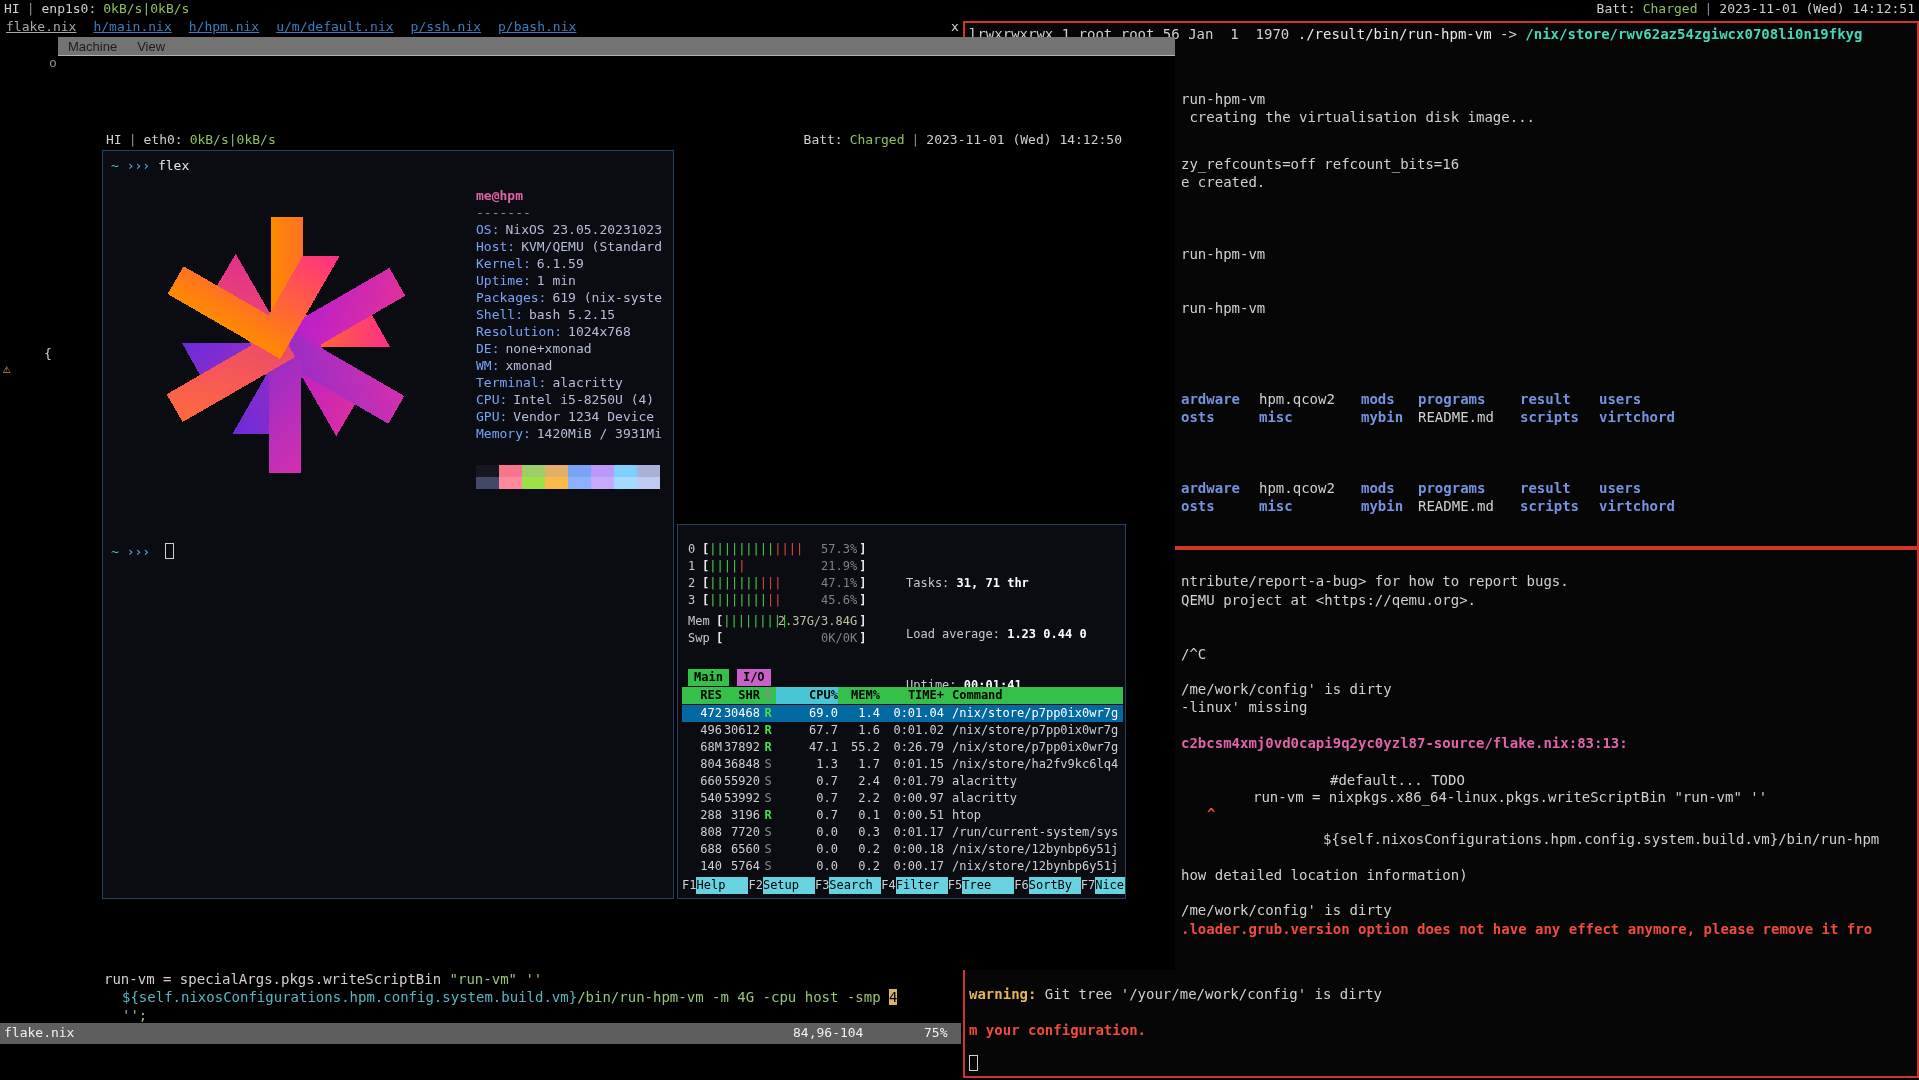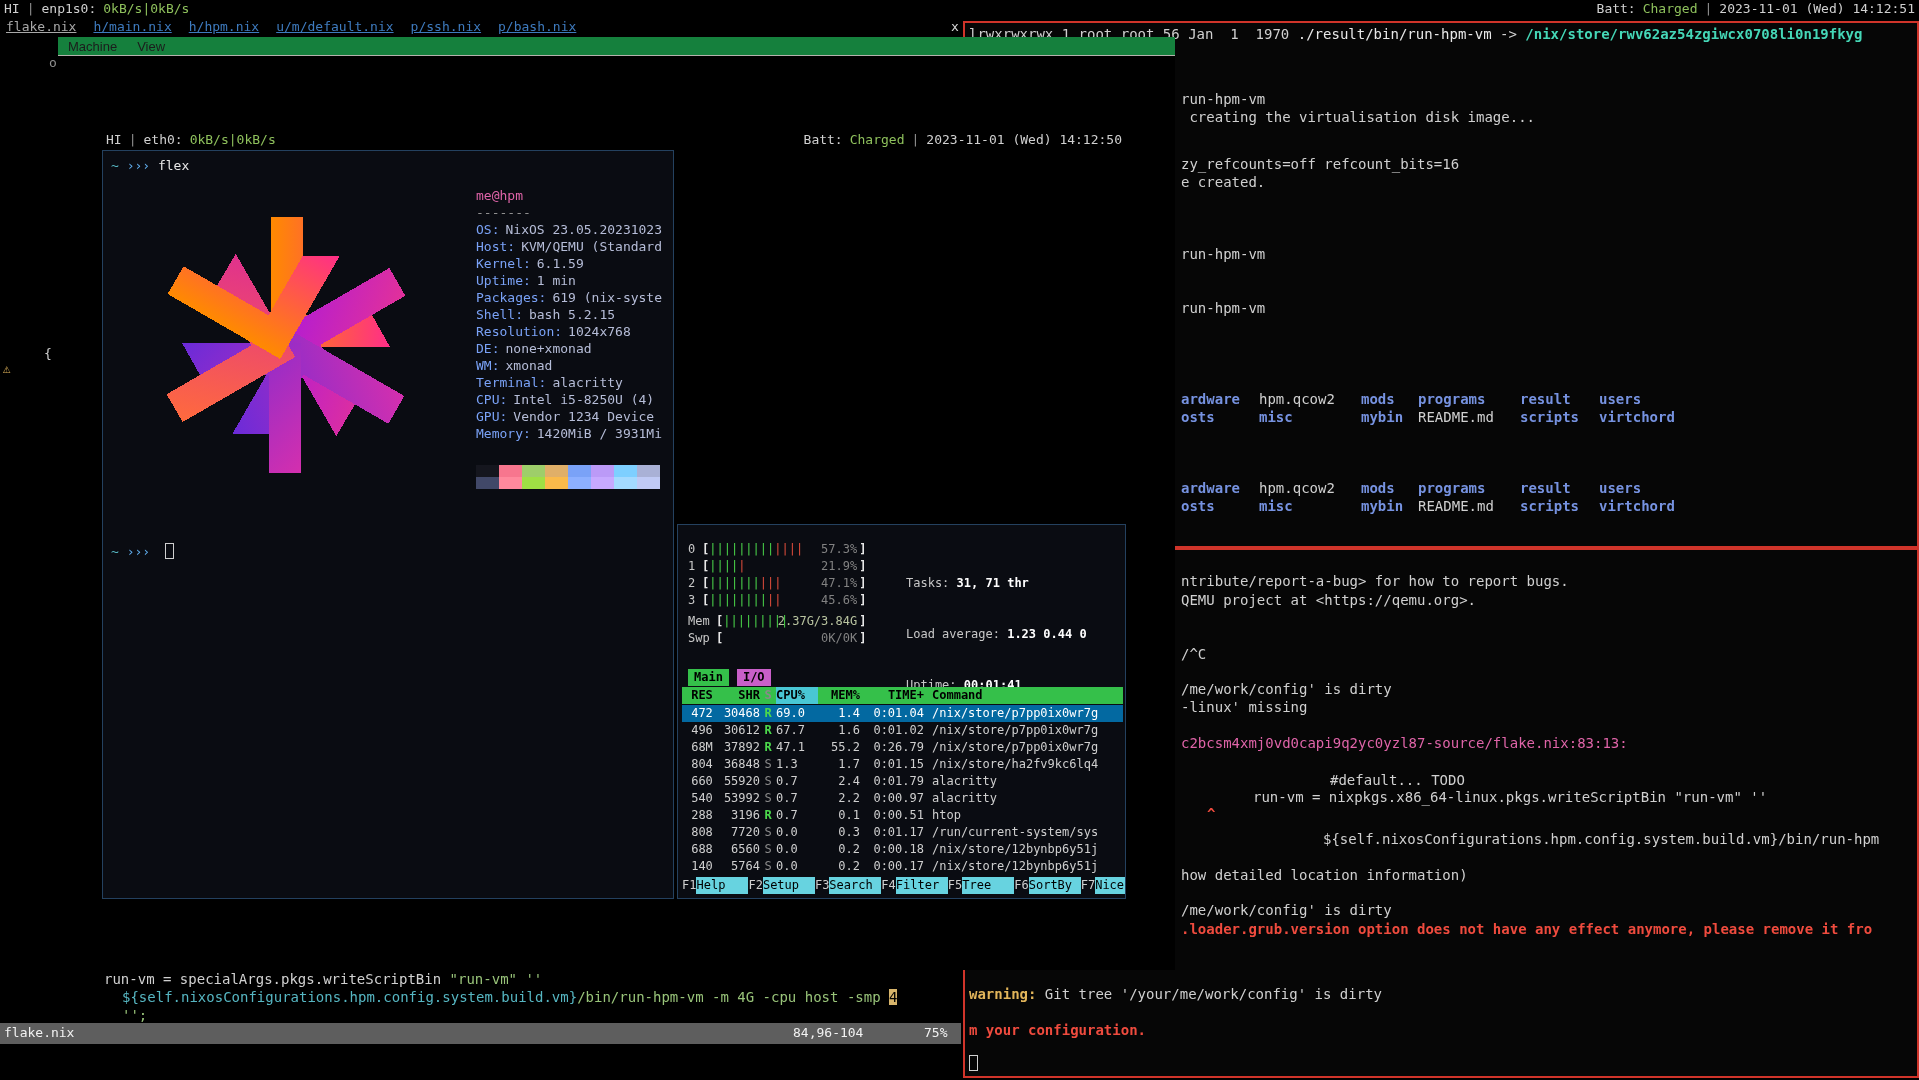--- a/index.html
+++ b/index.html
@@ -7,21 +7,21 @@
   body{width:1919px;height:1080px;position:relative;overflow:hidden;
        font-family:"DejaVu Sans Mono",monospace;color:#d0d0d0;font-size:14px}
   .t{position:absolute;white-space:pre}
   .f13{font-size:13px;line-height:17px}
   .f14{font-size:14px;line-height:18px}
   .dim{color:#8f8f8f}
   .grn{color:#8ec05c}
   .teal{color:#45d7b7;font-weight:bold}
   .blue{color:#7692e0;font-weight:bold}
   .cyan{color:#56b6c2}
-  .pink{color:#df64a8;font-weight:normal}
+  .pink{color:#df64a8;font-weight:bold}
   .red{color:#ef4b3e;font-weight:bold}
   .yel{color:#e2b55a;font-weight:bold}
   .wht{color:#e8e8e8}
   .strg{color:#98c379}
 
   
   #topbar{position:absolute;left:0;top:0;width:1919px;height:17px;z-index:20;
           display:flex;justify-content:space-between;padding:1px 4px;font-size:13px;background:#000}
   .bargrp{display:flex;gap:7px;white-space:pre}
   #tabbar{position:absolute;left:0;top:17px;height:19px;display:flex;gap:17px;padding-left:6px;
@@ -36,21 +36,21 @@
   #rt-top{top:21px;height:527px}
   #rt-bot{top:548px;height:530px}
   .lsrow{position:absolute;display:flex;white-space:pre}
   .lsrow span{display:inline-block}
   .lc1{width:78px}.lc2{width:102px}.lc3{width:57px}.lc4{width:102px}.lc5{width:79px}
   .cursor-hollow{position:absolute;width:9px;height:16px;border:1px solid #cfcfcf}
 
   
   #qemu{position:absolute;left:58px;top:37px;width:1117px;height:933px;background:#000;
         overflow:hidden;z-index:5}
-  #menubar{height:19px;background:#15803d;border-bottom:1px solid #b5b2ad;color:#1c1c1c;
+  #menubar{height:19px;background:#737373;border-bottom:1px solid #b5b2ad;color:#1c1c1c;
            font-family:"Liberation Sans",sans-serif;font-size:13px;display:flex;gap:20px;
            padding:1px 10px;align-items:center}
   #menubar span{cursor:default}
   #vmscreen{position:absolute;left:44px;top:94px;width:1024px;height:768px;background:#000}
   #vmbar{position:absolute;left:0;top:0;width:1024px;height:17px;display:flex;
          justify-content:space-between;padding:1px 4px;font-size:13px}
 
   
   #vt{position:absolute;left:0;top:19px;width:572px;height:749px;border:1px solid #24415f;
       background:#0a0c12;overflow:hidden}
@@ -74,24 +74,24 @@
   .mbr{color:#e8e8e8;font-weight:bold}
   .mbar{position:relative;width:150px;overflow:hidden;white-space:pre}
   .mg{color:#4ad44a}.mr{color:#e04d3c}
   .mval{position:absolute;right:2px;top:0;color:#828282}
   .hinfo .lab{color:#c8c8c8}.hinfo .val{color:#fff;font-weight:bold}
   .htab{padding:0 6px;color:#000;font-weight:bold;cursor:pointer}
   #htab-main{background:#35c04a}
   #htab-io{background:#c95fc9}
   .hflex{display:flex;align-items:center;height:17px;white-space:pre}
   #htop-header{background:#35c04a;color:#000;font-weight:bold}
-  .c-res{width:40px;text-align:center}
+  .c-res{width:40px;text-align:right}
   .c-shr{width:38px;text-align:right}
   .c-s{width:16px;text-align:center}
-  .c-cpu{width:42px;}
+  .c-cpu{width:62px;text-align:right}
   .c-mem{width:42px;text-align:right}
   .c-time{width:64px;text-align:right}
   .c-cmd{margin-left:8px;flex:1;text-align:left;overflow:hidden}
   .hdr-sort{background:#49c7d4}
   .prow{color:#cfcfcf}
   .prow.sel{background:#0369a1;color:#fff}
   .st-r{color:#4cd94c;font-weight:bold}
   .st-s{color:#8a8a8a}
   .fk{color:#cfcfcf}
   .fn{background:#67d3e0;color:#000;width:52px;display:inline-block;cursor:pointer}

